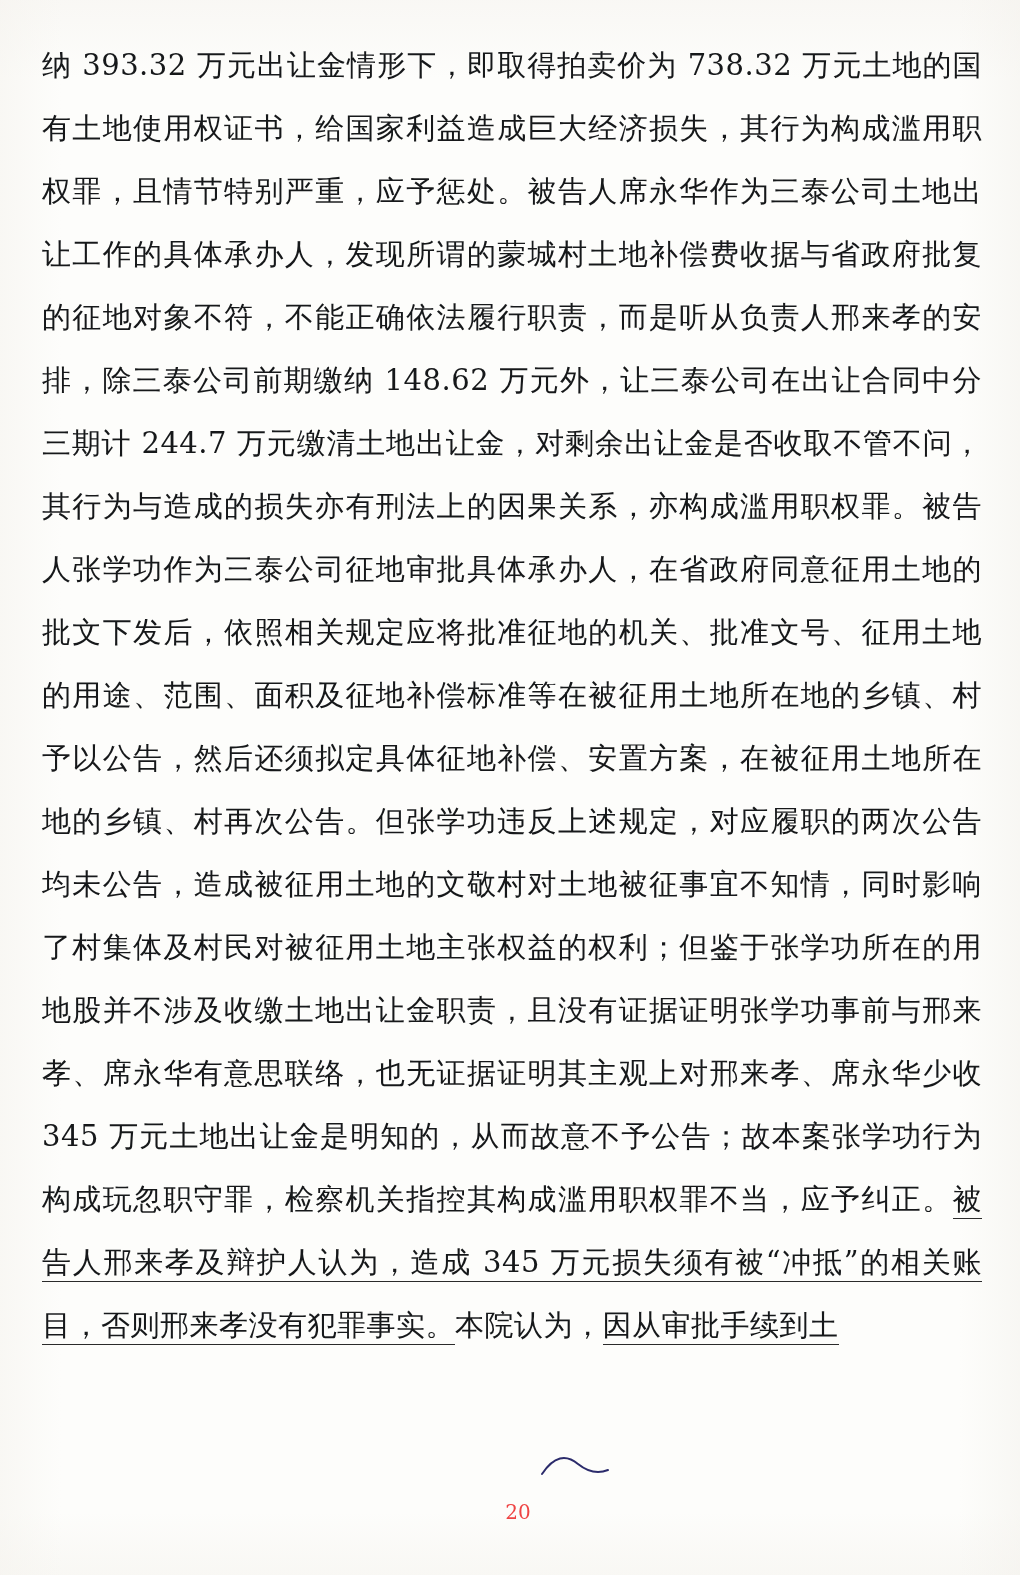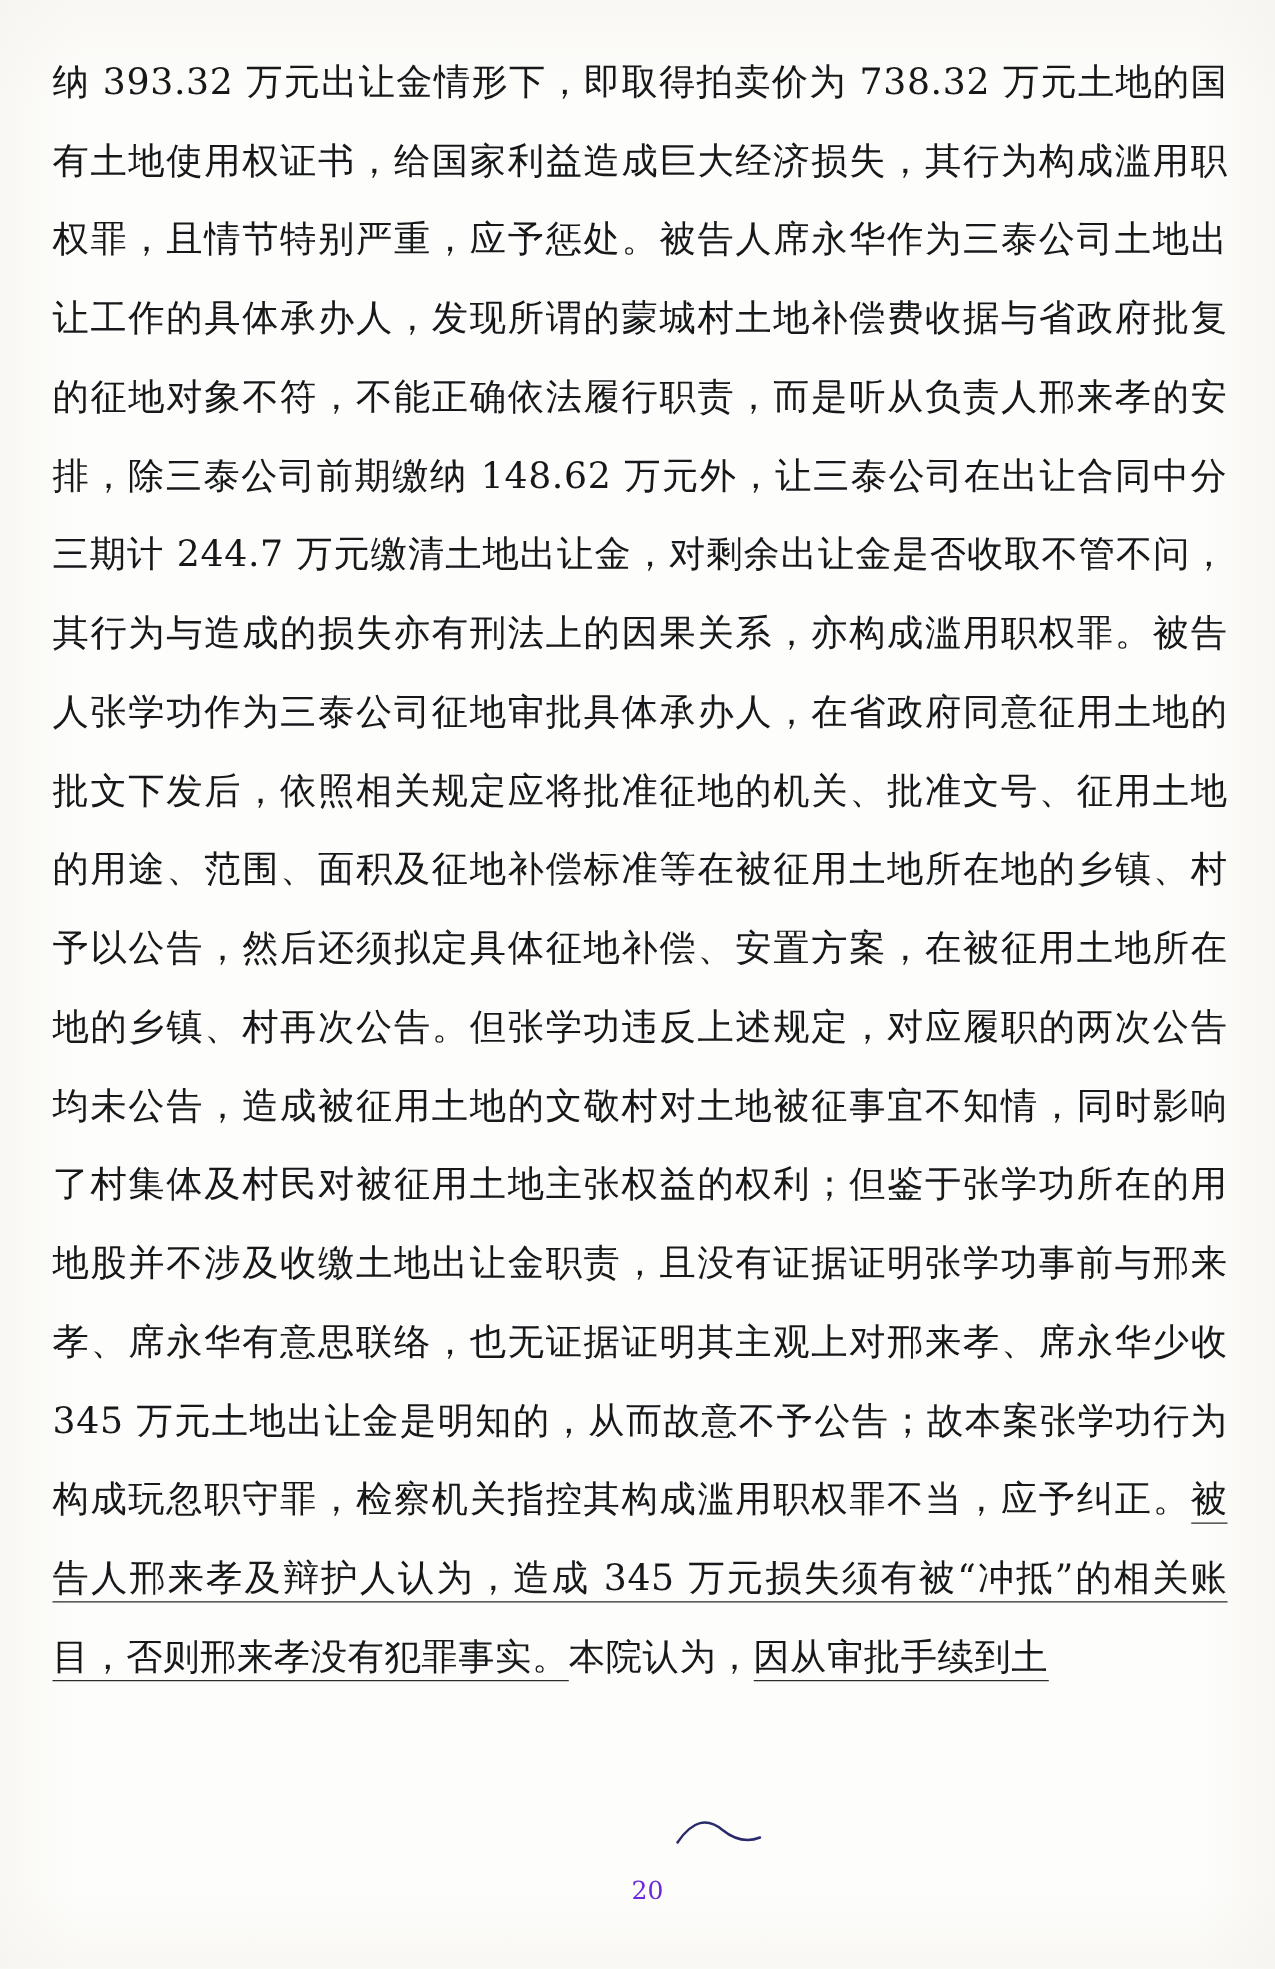--- a/index.html
+++ b/index.html
@@ -49,21 +49,21 @@
     border-bottom: 1.6px solid #2b2b2b;
     padding-bottom: 2px;
   }
   .page-number {
     position: absolute;
     left: 0;
     right: 0;
     top: 1500px;
     text-align: center;
     font-size: 20px;
-    color: #6d28d9;
+    color: #ef4444;
     font-family: "DejaVu Serif", serif;
     padding-left: 16px;
   }
   .ink-mark {
     position: absolute;
     left: 540px;
     top: 1452px;
     width: 70px;
     height: 26px;
     pointer-events: none;

